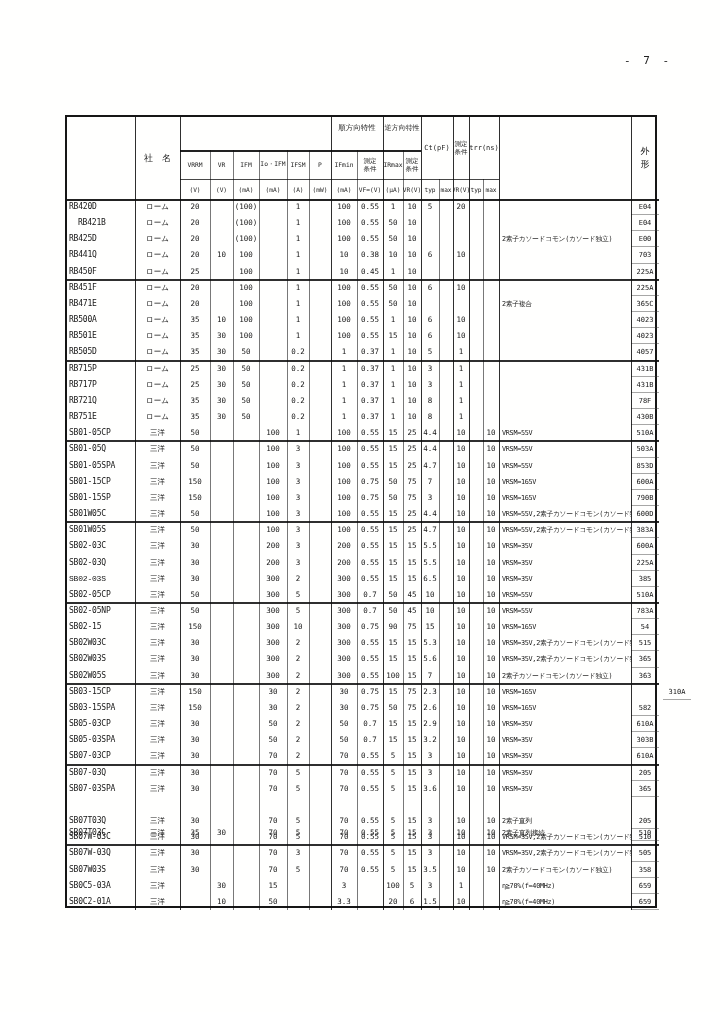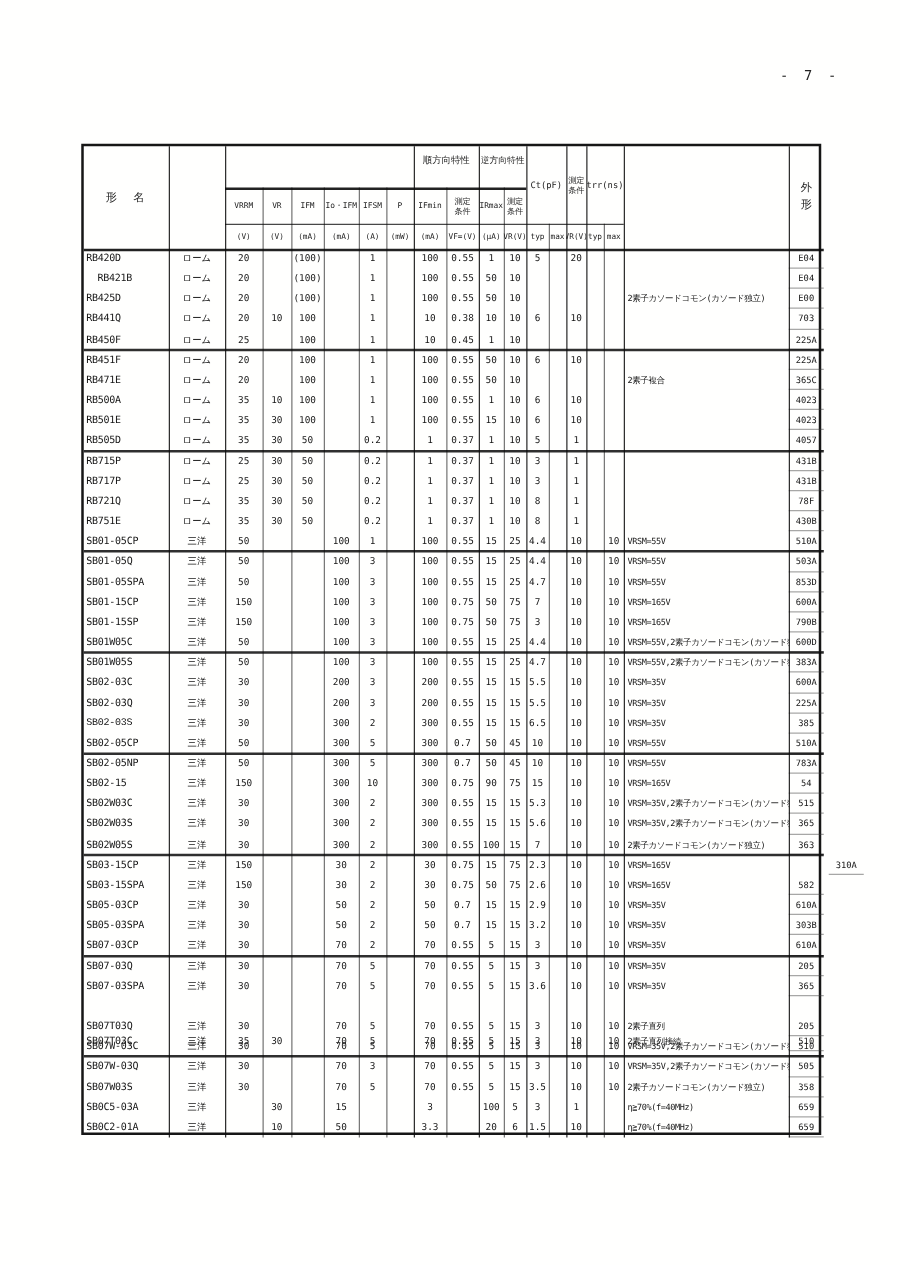--- a/index.html
+++ b/index.html
@@ -25,21 +25,21 @@
   .cond{width:15px;margin:0 auto;}
 </style>
 </head>
 <body>
 
 <div class="page">
   <div class="pageno">- 7 -</div>
 
   <div class="tbl">
 
-    <div class="cell hc" style="left:0;top:0;width:68px;height:82px;font-size:9px;letter-spacing:2px;">形　名</div>
+    <div class="cell hc" style="left:68px;top:0;width:45px;height:82px;font-size:9px;">社　名</div>
     <div class="cell hc" style="left:264px;top:0;width:52px;height:22px;font-size:7.5px;">順方向特性</div>
     <div class="cell hc hc-wrap cond" style="left:290px;top:33px;width:26px;height:29px;font-size:6.5px;">
         <span class="cond hc-wrap">測定条件</span>
       </div>
     <div class="cell hc" style="left:316px;top:0;width:38px;height:22px;font-size:7px;">逆方向特性</div>
     <div class="cell hc" style="left:336px;top:33px;width:18px;height:29px;font-size:6.5px;">
         <span class="cond hc-wrap">測定条件</span>
       </div>
     <div class="cell hc" style="left:354px;top:0;width:32px;height:62px;font-size:7px;">Ct(pF)</div>
     <div class="cell hc" style="left:386px;top:0;width:16px;height:62px;font-size:6.5px;">

